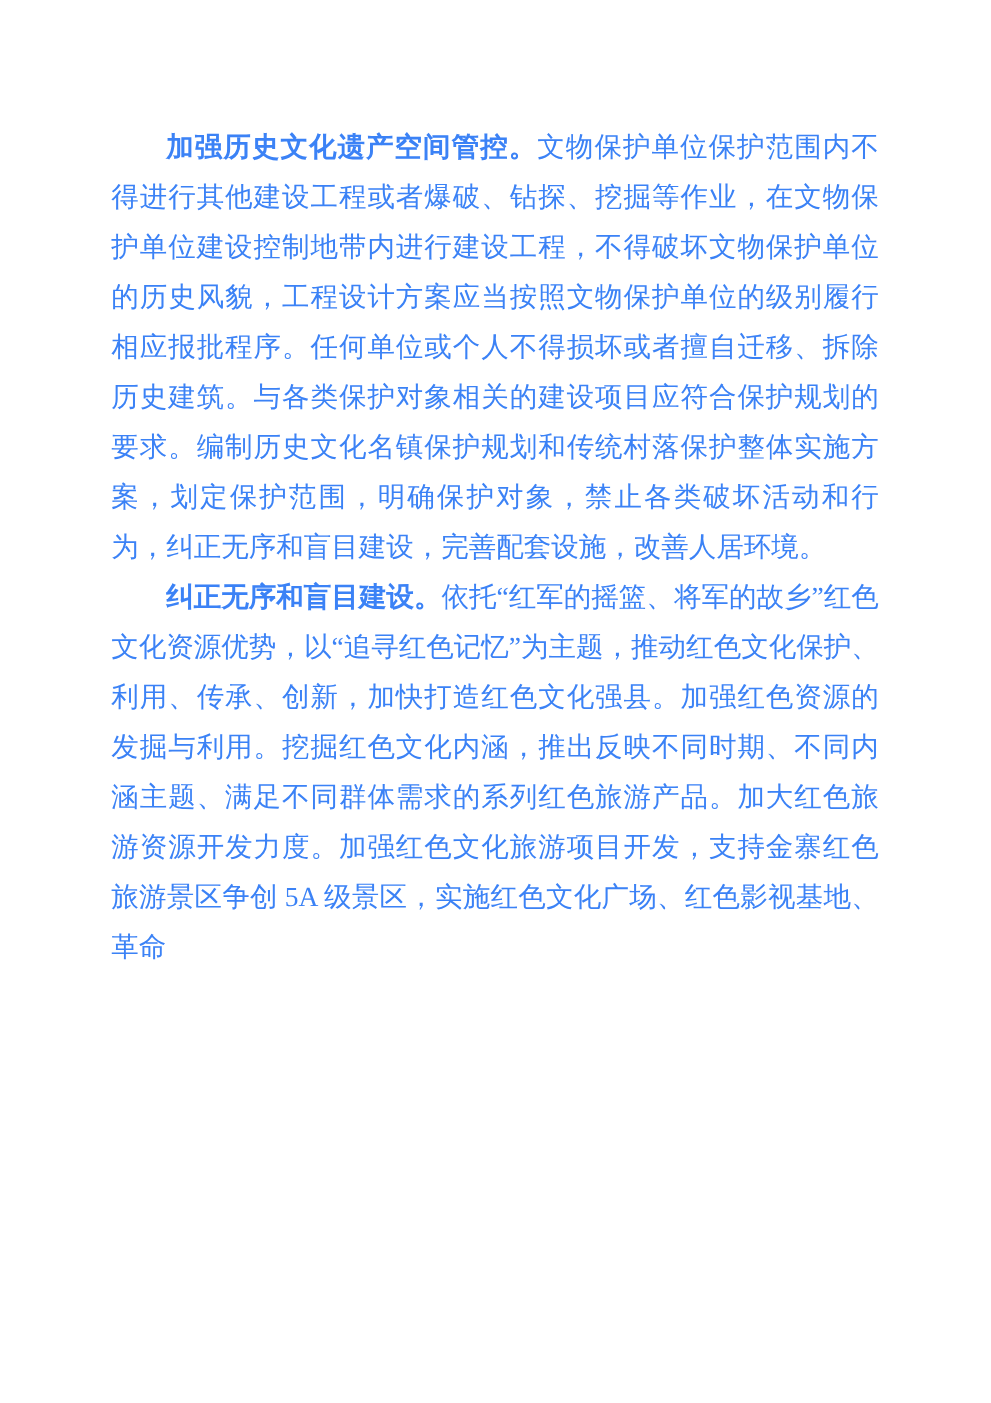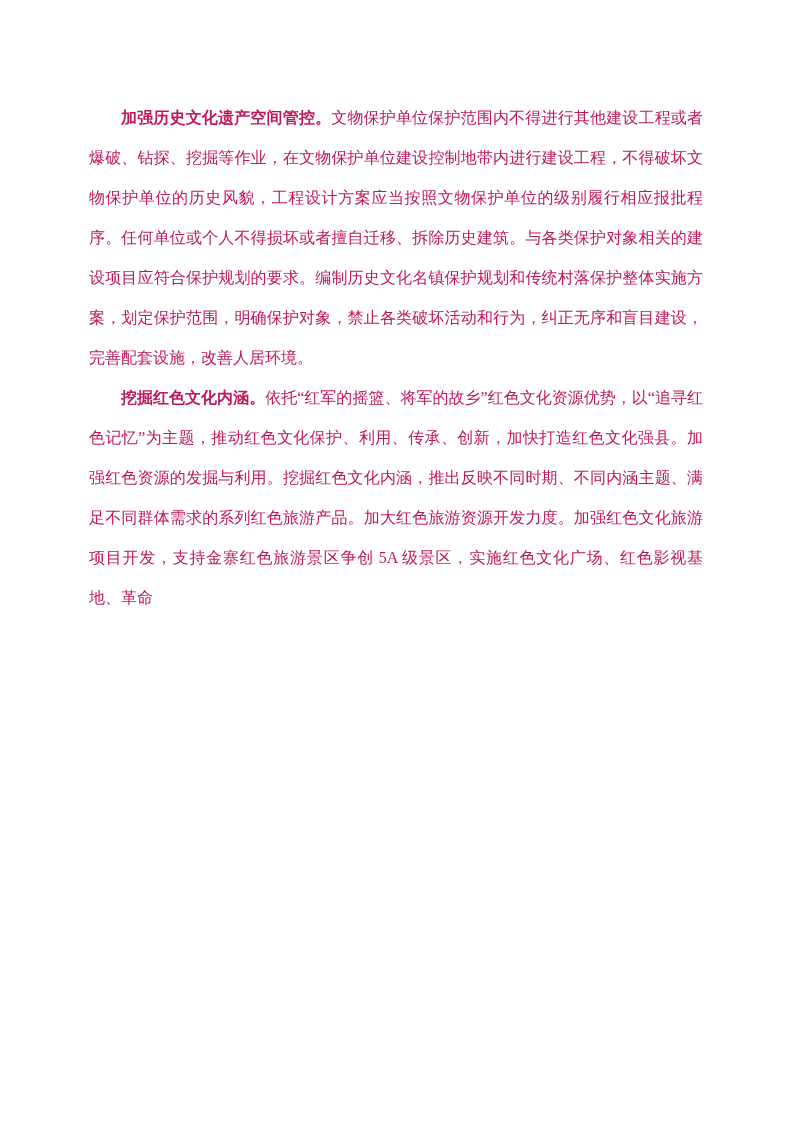--- a/index.html
+++ b/index.html
@@ -13,23 +13,23 @@
     height: 1122px;
     background: #ffffff;
     overflow: hidden;
   }
   .content {
     position: absolute;
     top: 98px;
     left: 89px;
     width: 614px;
     font-family: "Liberation Serif", "DejaVu Serif", serif;
-    font-size: 16px;
+    font-size: 22px;
     line-height: 40px;
-    color: #be185d;
+    color: #3b82f6;
     text-align: justify;
     text-justify: inter-ideograph;
   }
   .para {
     margin: 0;
     padding: 0;
     text-indent: 2em;
     word-break: break-all;
   }
   .para .lead {
@@ -45,15 +45,15 @@
     font-size: 16px;
     color: #161616;
   }
 </style>
 </head>
 <body>
 
 <div class="page">
   <div class="content">
     <p class="para"><span class="lead">加强历史文化遗产空间管控。</span><span>文物保护单位保护范围内不得进行其他建设工程或者爆破、钻探、挖掘等作业，在文物保护单位建设控制地带内进行建设工程，不得破坏文物保护单位的历史风貌，工程设计方案应当按照文物保护单位的级别履行相应报批程序。任何单位或个人不得损坏或者擅自迁移、拆除历史建筑。与各类保护对象相关的建设项目应符合保护规划的要求。编制历史文化名镇保护规划和传统村落保护整体实施方案，划定保护范围，明确保护对象，禁止各类破坏活动和行为，纠正无序和盲目建设，完善配套设施，改善人居环境。</span></p>
-    <p class="para"><span class="lead">挖掘红色文化内涵。</span><span>依托“红军的摇篮、将军的故乡”红色文化资源优势，以“追寻红色记忆”为主题，推动红色文化保护、利用、传承、创新，加快打造红色文化强县。加强红色资源的发掘与利用。挖掘红色文化内涵，推出反映不同时期、不同内涵主题、满足不同群体需求的系列红色旅游产品。加大红色旅游资源开发力度。加强红色文化旅游项目开发，支持金寨红色旅游景区争创 5A 级景区，实施红色文化广场、红色影视基地、革命</span></p>
+    <p class="para"><span class="lead">纠正无序和盲目建设。</span><span>依托“红军的摇篮、将军的故乡”红色文化资源优势，以“追寻红色记忆”为主题，推动红色文化保护、利用、传承、创新，加快打造红色文化强县。加强红色资源的发掘与利用。挖掘红色文化内涵，推出反映不同时期、不同内涵主题、满足不同群体需求的系列红色旅游产品。加大红色旅游资源开发力度。加强红色文化旅游项目开发，支持金寨红色旅游景区争创 5A 级景区，实施红色文化广场、红色影视基地、革命</span></p>
   </div>
 </div>
 
 </body></html>

